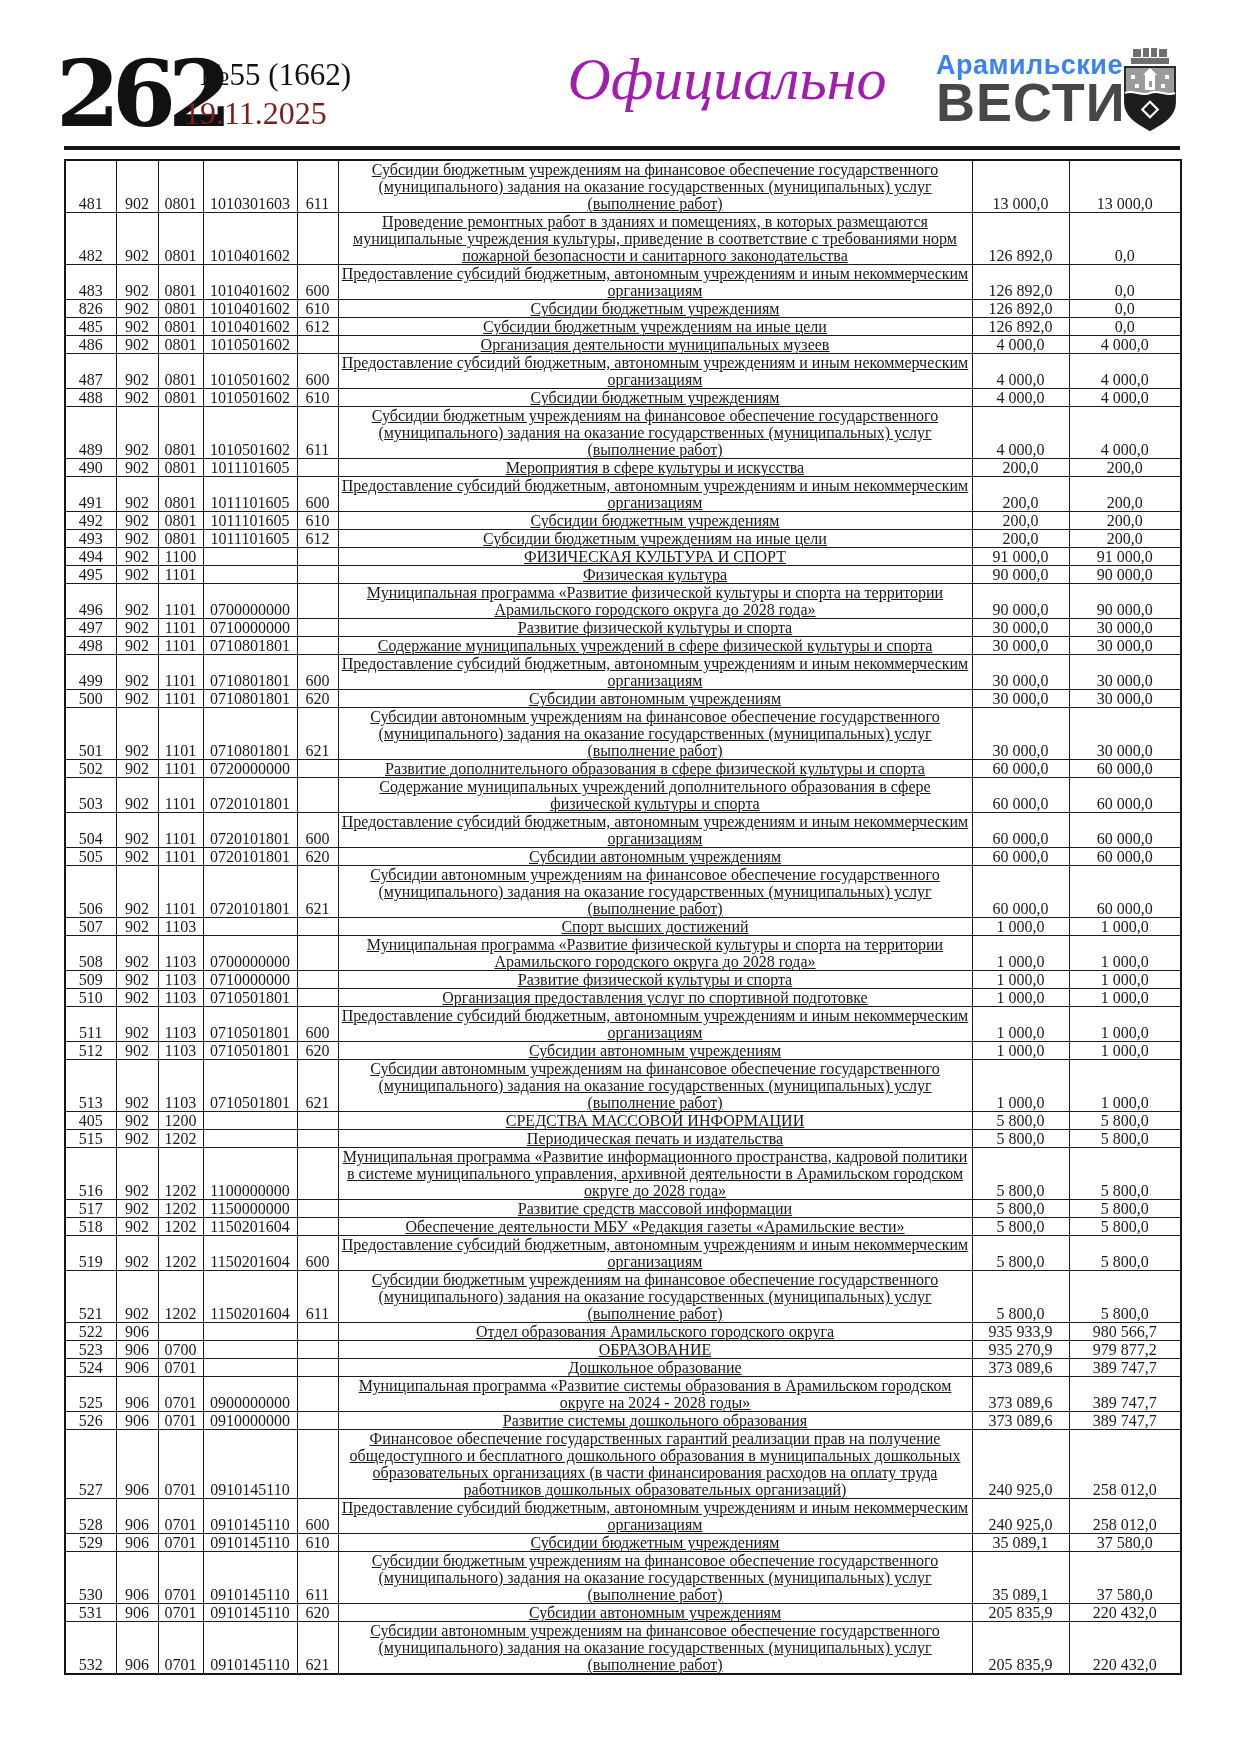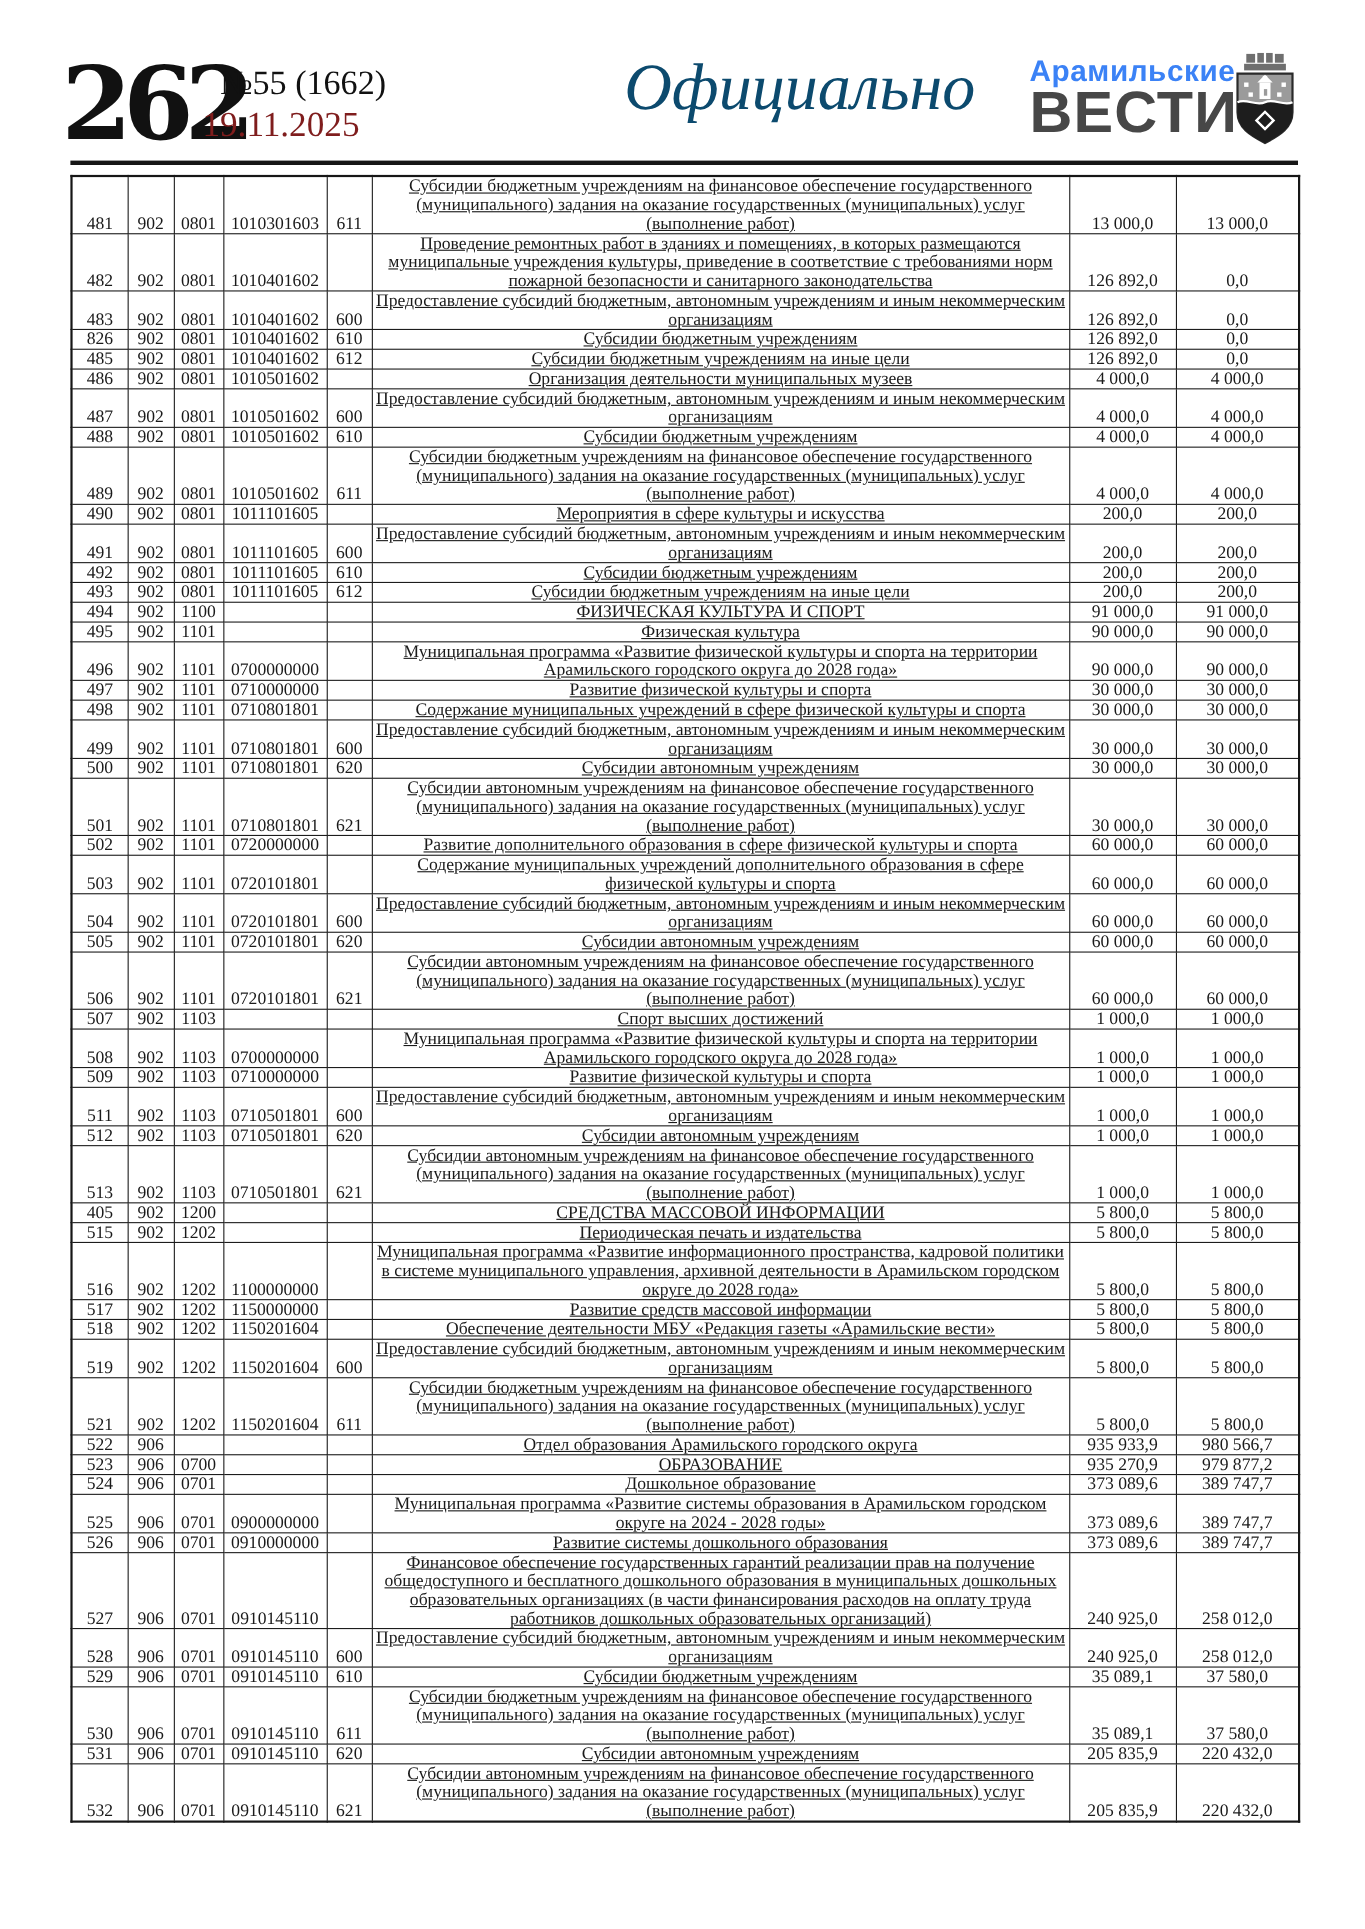--- a/index.html
+++ b/index.html
@@ -19,21 +19,21 @@
     position:absolute; left:200px; top:58px;
     font-size:31px; line-height:1.1; color:#111;
   }
   .issue-date {
     position:absolute; left:184px; top:96px;
     font-size:32px; line-height:1.1; color:#7f1d1d;
   }
   .official {
     position:absolute; left:512px; top:48px; width:430px;
     text-align:center; font-style:italic; font-size:60px; line-height:1.05;
-    color:#0c4a6e;
+    color:#a21caf;
   }
   .brand {
     position:absolute; left:936px; top:52px; width:178px; text-align:center;
   }
   .brand-top {
     font-family:"Liberation Sans", sans-serif; font-weight:bold;
     font-size:27px; line-height:1.0; color:#3b82f6; letter-spacing:0.5px;
   }
   .brand-bottom {
     font-family:"Liberation Sans", sans-serif; font-weight:bold;
@@ -407,20 +407,30 @@
           <td class="c-num">509</td>
           <td class="c-agency">902</td>
           <td class="c-section">1103</td>
           <td class="c-target_article">0710000000</td>
           <td class="c-expense_type"></td>
           <td class="c-name">Развитие физической культуры и спорта</td>
           <td class="c-amount1">1 000,0</td>
           <td class="c-amount2">1 000,0</td>
         </tr>
         <tr>
+          <td class="c-num">510</td>
+          <td class="c-agency">902</td>
+          <td class="c-section">1103</td>
+          <td class="c-target_article">0710501801</td>
+          <td class="c-expense_type"></td>
+          <td class="c-name">Организация предоставления услуг по спортивной подготовке</td>
+          <td class="c-amount1">1 000,0</td>
+          <td class="c-amount2">1 000,0</td>
+        </tr>
+        <tr>
           <td class="c-num">511</td>
           <td class="c-agency">902</td>
           <td class="c-section">1103</td>
           <td class="c-target_article">0710501801</td>
           <td class="c-expense_type">600</td>
           <td class="c-name">Предоставление субсидий бюджетным, автономным учреждениям и иным некоммерческим организациям</td>
           <td class="c-amount1">1 000,0</td>
           <td class="c-amount2">1 000,0</td>
         </tr>
         <tr>

